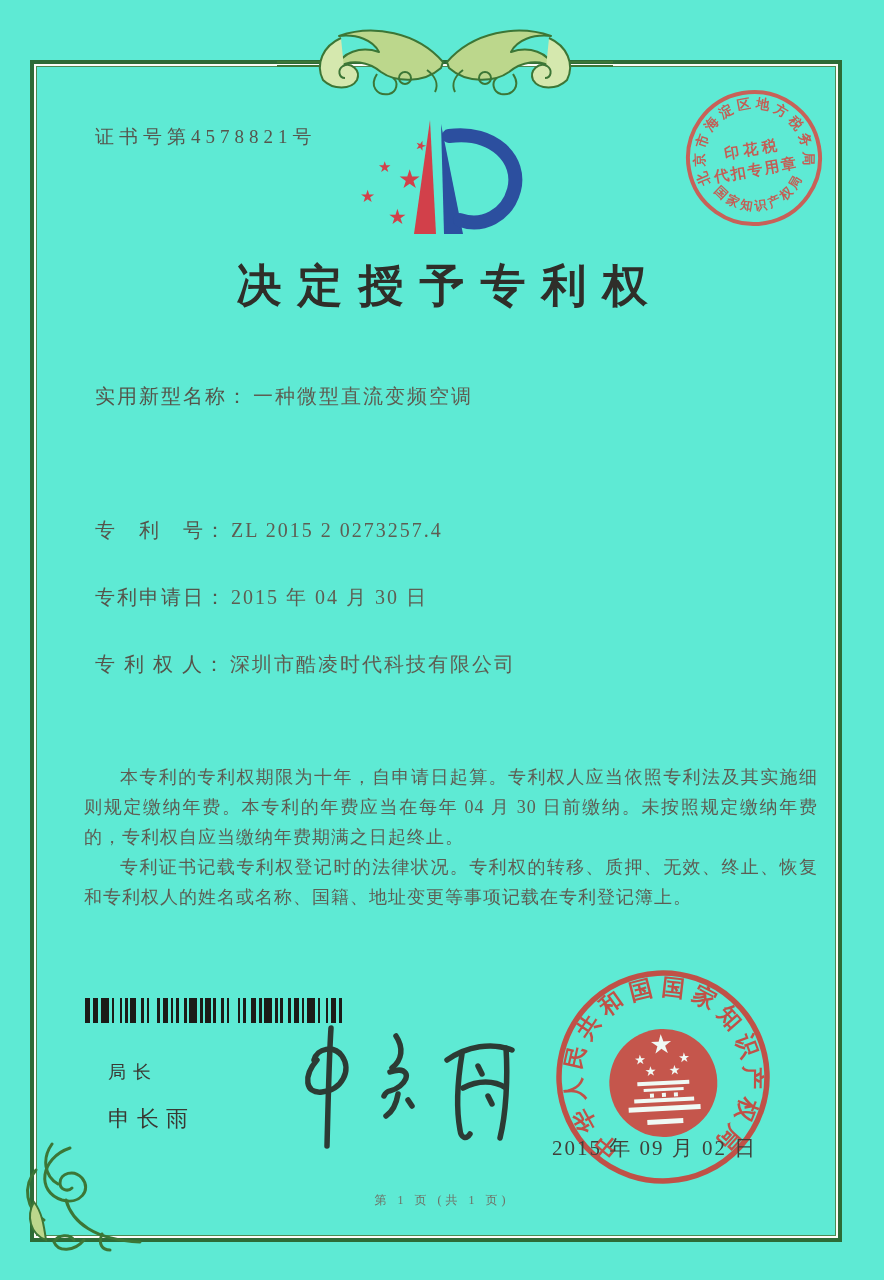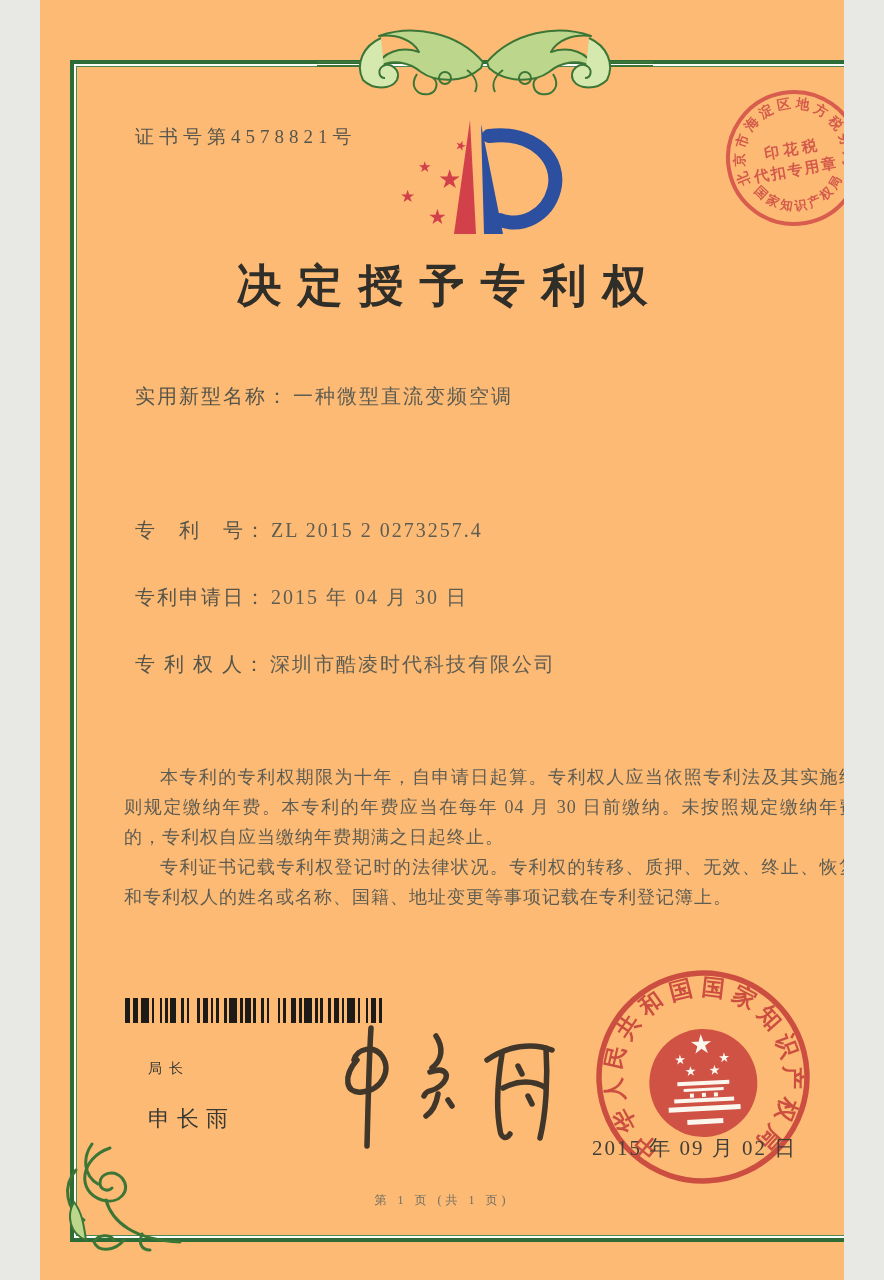--- a/index.html
+++ b/index.html
@@ -1,18 +1,18 @@
 <!DOCTYPE html>
 <html><head>
 <meta charset="utf-8">
 <style>
   html,body{margin:0;padding:0;background:#e8e8e4;}
   .page{
-    position:relative;width:804px;height:1280px;margin:0 auto;
-    background:#fdba74;overflow:hidden;
+    position:relative;width:884px;height:1280px;margin:0 auto;
+    background:#5eead4;overflow:hidden;
     font-family:"Liberation Serif","DejaVu Serif",serif;
     color:#55544c;
   }
   
   .frame{
     position:absolute;left:30px;top:60px;width:812px;height:1182px;
     box-sizing:border-box;
     border:4px solid #2d6b37;
     box-shadow:inset 0 0 0 2px #fcfcf8, inset 0 0 0 3px #4c8a54;
   }
@@ -30,21 +30,21 @@
   .field .lab{color:#55544a;margin-top:46px;}
   .field .val{color:#5e5d52;margin-left:4px;}
   .f0{top:383px}.f1{top:450px}.f2{top:517px}.f3{top:584px}.f4{top:651px}.f5{top:717px}
   .body-text{position:absolute;left:84px;top:762px;width:734px;}
   .body-text p{
     margin:0;text-indent:2em;text-align:justify;
     font-size:18px;line-height:30px;letter-spacing:1px;color:#5e5d53;
   }
   .barcode{position:absolute;left:85px;top:998px;width:260px;height:25px;display:flex;align-items:stretch;}
   .barcode span{display:block;height:100%;}
-  .signer-title{position:absolute;left:108px;top:1060px;font-size:14px;letter-spacing:7px;color:#3a3933;
+  .signer-title{position:absolute;left:108px;top:1060px;font-size:18px;letter-spacing:7px;color:#3a3933;
     font-family:Liberation Mono, monospace;}
   .signer-name{position:absolute;left:108px;top:1104px;font-size:22px;letter-spacing:7px;color:#3a3933;
     font-family:"Liberation Sans","DejaVu Sans",sans-serif;}
   .signature{position:absolute;left:255px;top:1008px;width:300px;height:150px;}
   .tax-seal{position:absolute;left:672px;top:76px;width:164px;height:164px;transform:rotate(-10deg);opacity:.9;}
   .office-seal{position:absolute;left:544px;top:958px;width:238px;height:238px;transform:rotate(-3deg);opacity:.93;}
   .seal-date{
     position:absolute;left:552px;top:1134px;width:240px;
     font-size:21px;letter-spacing:2px;color:#403f38;white-space:nowrap;z-index:5;
   }

